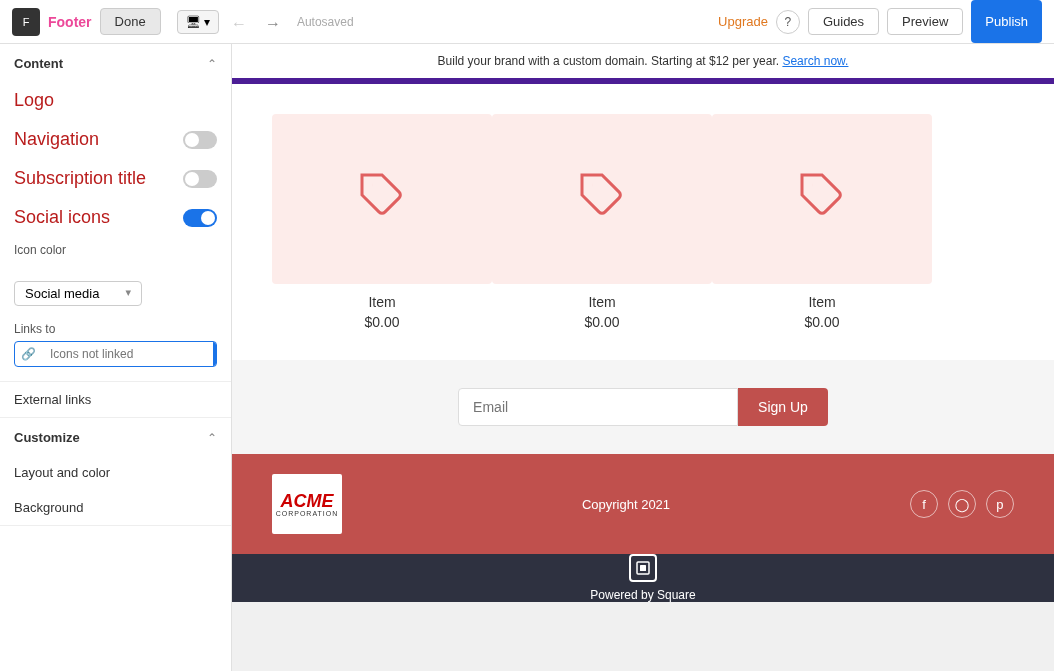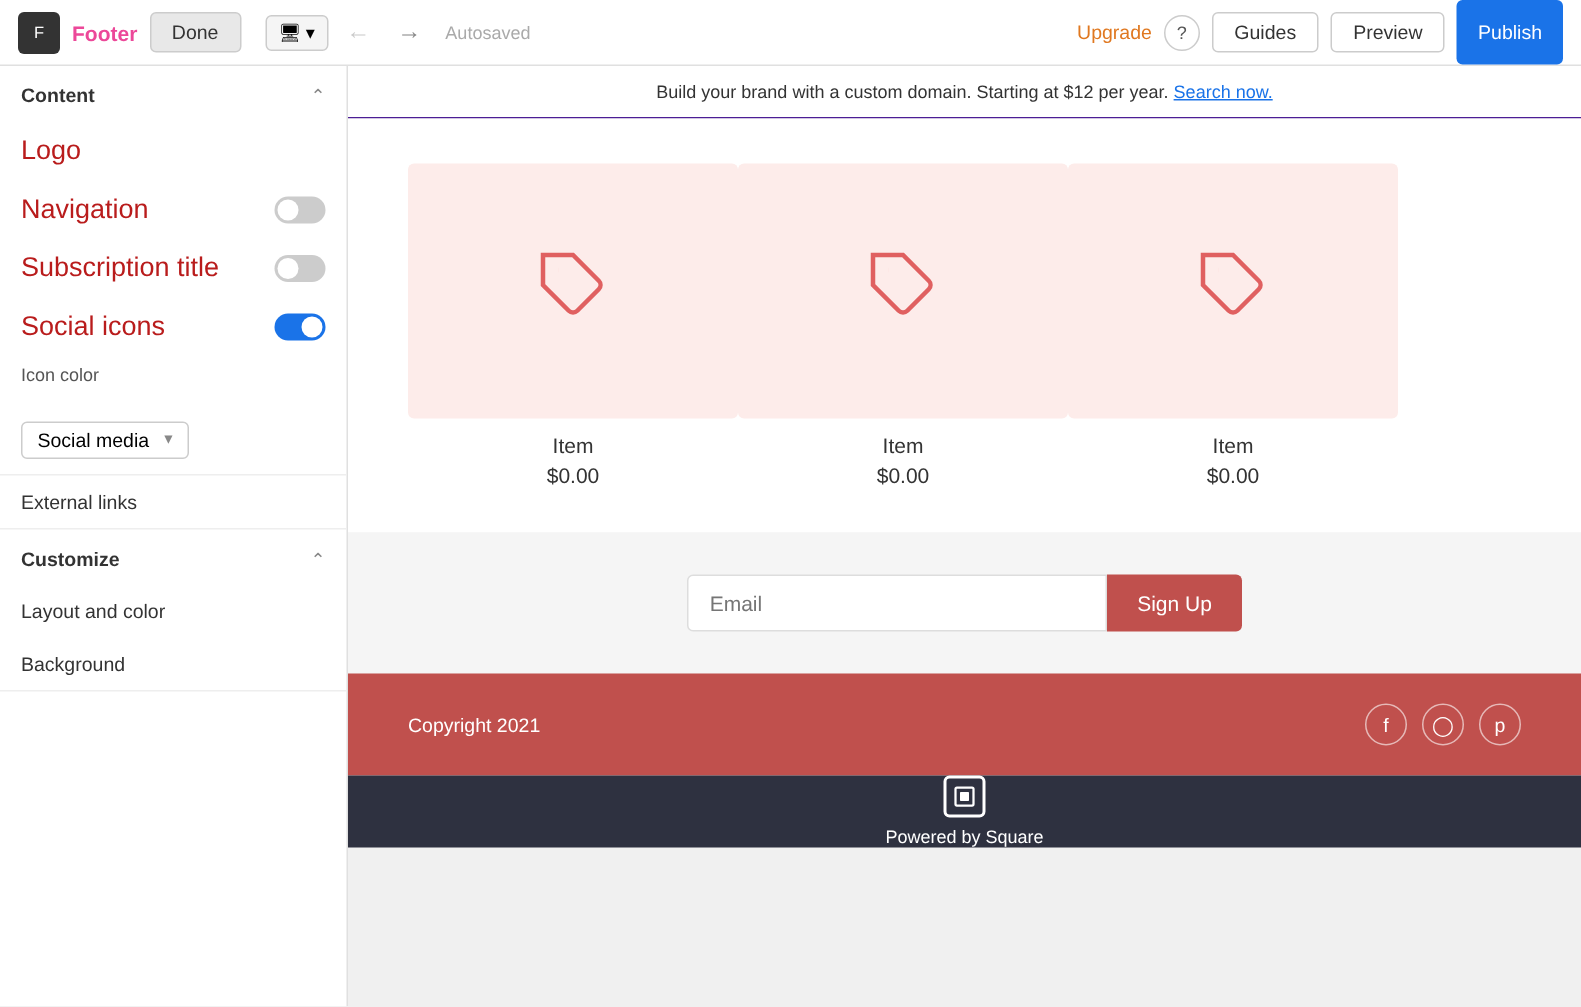--- a/index.html
+++ b/index.html
@@ -55,21 +55,21 @@
     .toggle::after { content: ''; position: absolute; top: 2px; width: 14px; height: 14px; border-radius: 50%; background: #fff; transition: left 0.2s; }
     .toggle.off::after { left: 2px; }
     .toggle.on::after { left: 18px; }
 
     
     .icon-color-section { padding: 6px 14px 10px; }
     .icon-color-label { font-size: 12px; color: #555; margin-bottom: 5px; }
     .dropdown-select {
       display: flex; gap: 6px;
       border: 1px solid #ccc; border-radius: 4px; padding: 4px 10px;
-      background: #fff; cursor: pointer; font-size: 13px; width: 112px; margin-top: 24px;
+      background: #fff; cursor: pointer; font-size: 13px; width: 128px; margin-top: 24px;
     }
     .dropdown-arrow { margin-left: auto; font-size: 11px; color: #888; }
 
     
     .links-section { padding: 6px 14px 14px; }
     .links-label { font-size: 12px; color: #555; margin-bottom: 5px; }
     .links-input-row { display: flex; align-items: center; gap: 0; border: 1px solid #1a73e8; border-radius: 4px; overflow: hidden; }
     .links-input { border: none; outline: none; padding: 5px 8px; font-size: 12px; color: #aaa; flex: 1; }
     .link-icon { padding: 5px 6px; color: #aaa; font-size: 12px; }
     .btn-connect { background: #1a73e8; color: #fff; border: none; padding: 5px 10px; font-size: 12px; cursor: pointer; }
@@ -77,21 +77,21 @@
     
     .ext-links-item { padding: 10px 14px; font-size: 13px; color: #333; }
 
     
     .customize-item { padding: 10px 14px; font-size: 13px; color: #333; }
 
     
     .canvas { flex: 1; overflow-y: auto; background: #f0f0f0; display: flex; flex-direction: column; }
 
     
-    .banner { background: #fff; text-align: center; padding: 10px; font-size: 12px; color: #333; border-bottom: 1px solid #4c1d95; flex-shrink: 0; }
+    .banner { background: #fff; text-align: center; padding: 10px; font-size: 12px; color: #333; border-bottom: 6px solid #4c1d95; flex-shrink: 0; }
     .banner a { color: #1a73e8; text-decoration: underline; cursor: pointer; }
 
     
     .product-section { background: #fff; padding: 30px 40px; }
     .product-grid { display: flex; justify-content: flex-start; }
     .product-card { width: 220px; display: flex; flex-direction: column; align-items: center; }
     .product-image { width: 220px; height: 170px; background: #fdecea; border-radius: 4px; display: flex; align-items: center; justify-content: center; margin-bottom: 10px; }
     .product-tag-icon { color: #e06060; font-size: 36px; }
     .product-name { font-size: 14px; color: #333; margin-bottom: 4px; }
     .product-price { font-size: 14px; color: #333; font-weight: 500; }
@@ -181,20 +181,28 @@
       </div>
 
       <div class="icon-color-section">
         <div class="icon-color-label">Icon color</div>
         <div class="dropdown-select">
           <span>Social media</span>
           <span class="dropdown-arrow">▾</span>
         </div>
       </div>
 
+      <div class="links-section">
+        <div class="links-label">Links to</div>
+        <div class="links-input-row">
+          <span class="link-icon">🔗</span>
+          <input class="links-input" type="text" value="" placeholder="Icons not linked" style="">
+          <button class="btn-connect">Connect</button>
+        </div>
+      </div>
     </div>
 
     <div class="sidebar-section">
       <div class="ext-links-item">
         <span>External links</span>
       </div>
     </div>
 
     <div class="sidebar-section">
       <div class="section-title-row">
@@ -259,20 +267,26 @@
     </div>
 
     <div class="email-section">
       <div class="email-form">
         <input class="email-input" type="email" placeholder="Email" style="">
         <button class="btn-signup">Sign Up</button>
       </div>
     </div>
 
     <div class="footer-section">
+      <div class="footer-logo">
+        <div>
+          <div class="footer-logo-text">ACME</div>
+          <div class="footer-logo-sub">CORPORATION</div>
+        </div>
+      </div>
       <div class="footer-copyright">Copyright 2021</div>
       <div class="footer-socials">
         <div class="social-circle">f</div>
         <div class="social-circle">◯</div>
         <div class="social-circle">p</div>
       </div>
     </div>
 
     <div class="bottom-bar">
       <div class="square-icon">

